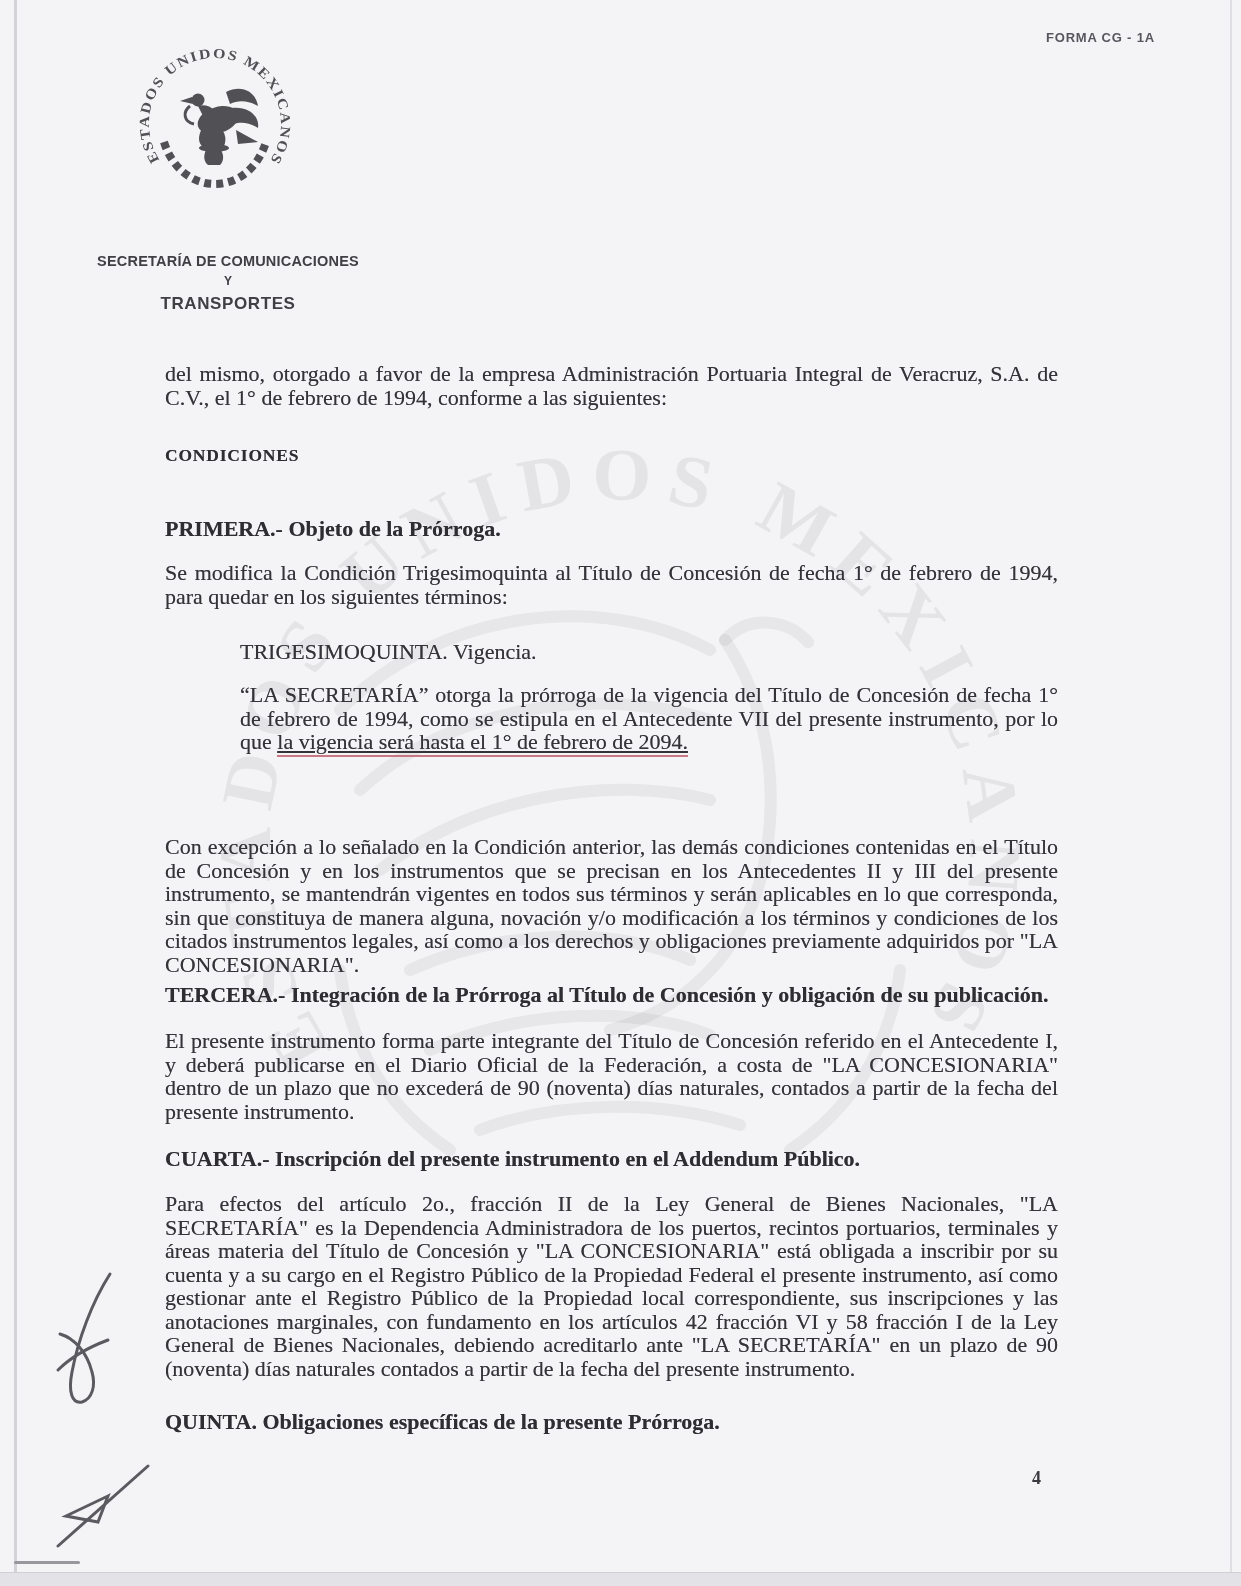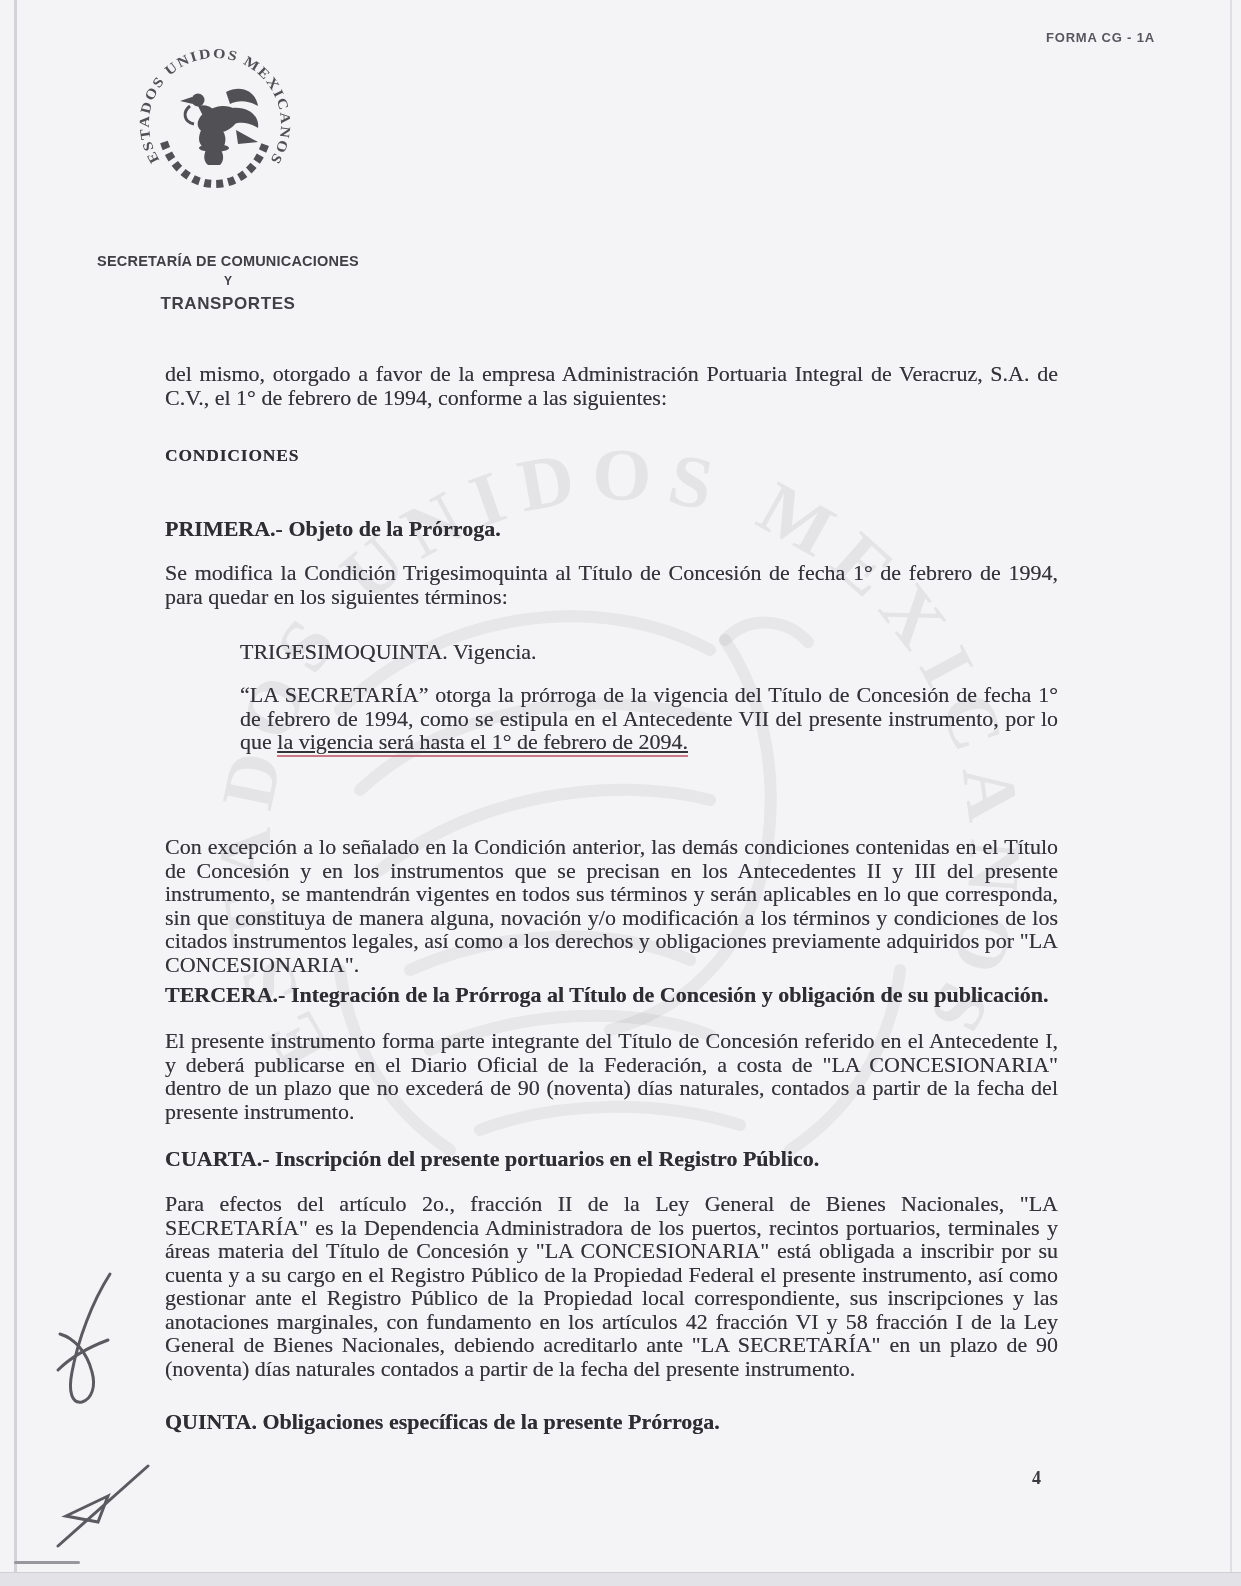--- a/index.html
+++ b/index.html
@@ -108,21 +108,21 @@
   <div class="abs body-block" style="top:561px;"><span>Se modifica la Condición Trigesimoquinta al Título de Concesión de fecha 1° de febrero de 1994, para quedar en los siguientes términos:</span></div>
 
   <div class="abs body-block indent-block" style="top:640px;"><span class="seg-bold">TRIGESIMOQUINTA.</span><span> Vigencia.</span></div>
   <div class="abs body-block indent-block" style="top:683px;"><span class="seg-bold">“LA SECRETARÍA”</span><span> otorga la prórroga de la vigencia del Título de Concesión de fecha 1° de febrero de 1994, como se estipula en el Antecedente VII del presente instrumento, por lo que </span><span class="seg-underline">la vigencia será hasta el 1° de febrero de 2094.</span></div>
 
   <div class="abs body-block" style="top:835px;"><span>Con excepción a lo señalado en la Condición anterior, las demás condiciones contenidas en el Título de Concesión y en los instrumentos que se precisan en los Antecedentes II y III del presente instrumento, se mantendrán vigentes en todos sus términos y serán aplicables en lo que corresponda, sin que constituya de manera alguna, novación y/o modificación a los términos y condiciones de los citados instrumentos legales, así como a los derechos y obligaciones previamente adquiridos por </span><span class="seg-bold">"LA CONCESIONARIA"</span><span>.</span></div>
 
   <div class="abs body-block heading" style="top:983px;">TERCERA.- Integración de la Prórroga al Título de Concesión y obligación de su publicación.</div>
   <div class="abs body-block" style="top:1029px;"><span>El presente instrumento forma parte integrante del Título de Concesión referido en el Antecedente I, y deberá publicarse en el Diario Oficial de la Federación, a costa de </span><span class="seg-bold">"LA CONCESIONARIA"</span><span> dentro de un plazo que no excederá de 90 (noventa) días naturales, contados a partir de la fecha del presente instrumento.</span></div>
 
-  <div class="abs body-block heading" style="top:1147px;">CUARTA.- Inscripción del presente portuarios en el Registro Público.</div>
+  <div class="abs body-block heading" style="top:1147px;">CUARTA.- Inscripción del presente instrumento en el Addendum Público.</div>
   <div class="abs body-block" style="top:1192px;"><span>Para efectos del artículo 2o., fracción II de la Ley General de Bienes Nacionales, </span><span class="seg-bold">"LA SECRETARÍA"</span><span> es la Dependencia Administradora de los puertos, recintos portuarios, terminales y áreas materia del Título de Concesión y </span><span class="seg-bold">"LA CONCESIONARIA"</span><span> está obligada a inscribir por su cuenta y a su cargo en el Registro Público de la Propiedad Federal el presente instrumento, así como gestionar ante el Registro Público de la Propiedad local correspondiente, sus inscripciones y las anotaciones marginales, con fundamento en los artículos 42 fracción VI y 58 fracción I de la Ley General de Bienes Nacionales, debiendo acreditarlo ante </span><span class="seg-bold">"LA SECRETARÍA"</span><span> en un plazo de 90 (noventa) días naturales contados a partir de la fecha del presente instrumento.</span></div>
 
   <div class="abs body-block heading" style="top:1410px;">QUINTA. Obligaciones específicas de la presente Prórroga.</div>
 
   <div class="abs page-number" style="left:1032px;top:1468px;">4</div>
 
   <svg class="abs" style="left:40px;top:1250px;" width="130" height="310" viewBox="0 0 130 310" aria-hidden="true">
     <g stroke="#4a4a50" stroke-width="3" fill="none" stroke-linecap="round" opacity="0.9">
       <path d="M 70,24 C 52,52 38,90 32,122 C 28,142 32,154 42,152 C 52,149 56,136 52,122 C 47,102 34,88 20,84"></path>
       <path d="M 18,120 C 32,106 52,96 68,90"></path>

